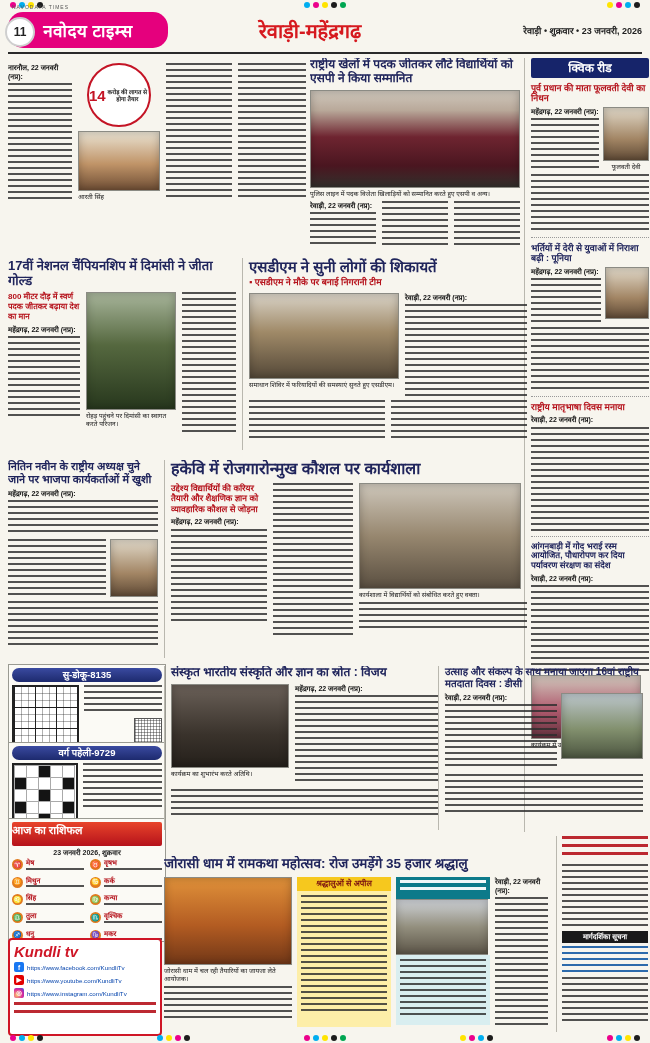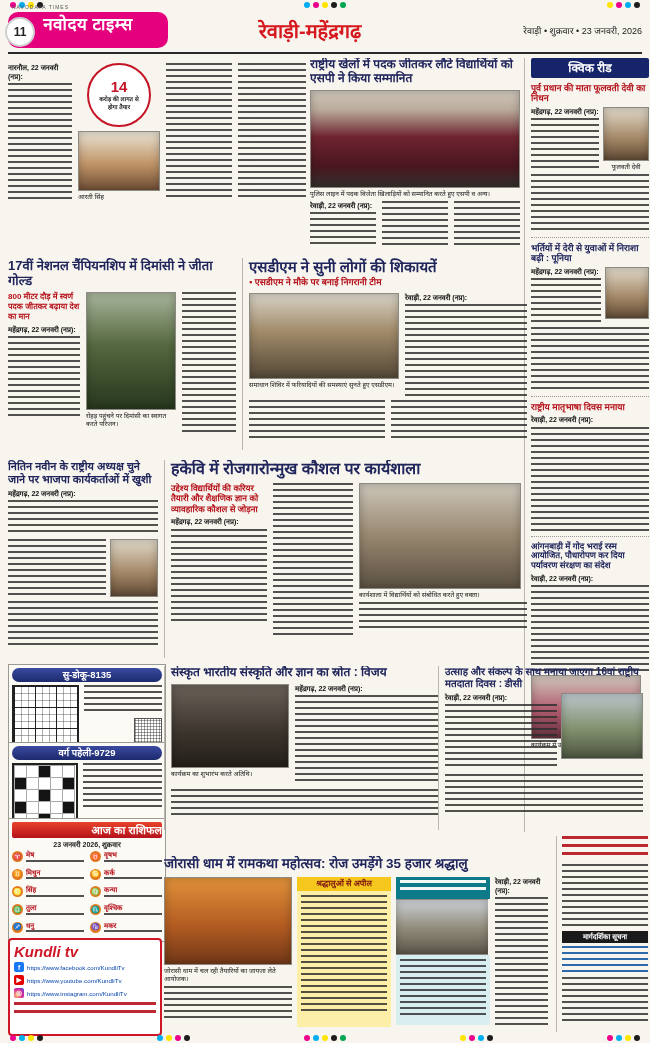--- a/index.html
+++ b/index.html
@@ -26,59 +26,59 @@
   .ph-office{background:linear-gradient(180deg,#d8d2c6 0%,#a08a68 45%,#544838 100%);}
   .ph-portrait{background:linear-gradient(180deg,#e9e2d2 0%,#c09468 55%,#6f4e35 100%);}
   .ph-workshop{background:linear-gradient(180deg,#cdc6ba 0%,#97876f 50%,#5a4f41 100%);}
   .ph-dark{background:linear-gradient(180deg,#6a6058 0%,#3a332c 60%,#241f1a 100%);}
   .ph-outdoor{background:linear-gradient(180deg,#bcc6cb 0%,#82906e 55%,#4c5540 100%);}
   .ph-tent{background:linear-gradient(180deg,#e0913a 0%,#b35c22 55%,#713717 100%);}
   .ph-crowd{background:linear-gradient(180deg,#cdd1d6 0%,#938f7e 50%,#5c5548 100%);}
   .ph-event{background:linear-gradient(180deg,#d0c6bb 0%,#b05a6e 55%,#61303c 100%);}
   .ph-face{background:linear-gradient(180deg,#e0d8c8 0%,#a28564 60%,#5f4a36 100%);}
   
-  .logo-box{position:relative;width:160px;height:36px;background:#e5007d;border-radius:10px;
-            display:flex;justify-content:center;}
+  .logo-box{position:relative;width:160px;height:36px;background:#e5007d;border-radius:15px;
+            display:flex;align-items:center;justify-content:center;}
   .logo-box .brand{color:#fff;font-weight:bold;font-size:17px;letter-spacing:.5px;}
   .pgnum{position:absolute;left:-3px;top:5px;width:26px;height:26px;border-radius:50%;background:#fff;
          border:2px solid #cfcfcf;display:flex;align-items:center;justify-content:center;
          font-weight:bold;font-size:12px;color:#222;}
   .edition{font-weight:bold;font-size:20px;color:#d6191f;text-align:center;}
-  .mastdate{font-size:9px;color:#222;text-align:right;font-weight:normal;}
+  .mastdate{font-size:9px;color:#222;text-align:right;font-weight:bold;}
   
   .dots{display:flex;gap:3px;}
   .dots i{width:6px;height:6px;border-radius:50%;display:block;}
   .dc{background:#00aef0}.dm{background:#ec008c}.dy{background:#ffe400}.dk{background:#1c1c1c}.dg{background:#00a651}
   
   .qr-head{background:#16246a;color:#fff;font-weight:bold;font-size:12px;text-align:center;
            height:20px;line-height:20px;border-radius:2px;}
   .qr-div{border-top:1px dotted #999;margin:5px 0;}
   
   .badge-circle{width:60px;height:60px;border-radius:50%;border:2px solid #c41425;background:#fff;
-    display:flex;flex-direction:column;align-items:center;justify-content:center;text-align:center;margin:0 auto;}
+    display:flex;flex-direction:row;align-items:center;justify-content:center;text-align:center;margin:0 auto;}
   .badge-num{color:#c41425;font-size:15px;font-weight:bold;line-height:1;}
   .badge-txt{font-size:6px;font-weight:bold;color:#222;width:48px;line-height:1.25;margin-top:2px;}
   
   .pz{border:1px solid #9a9a92;padding:3px;background:#fbfaf5;}
   .pz-head{background:linear-gradient(180deg,#3a4aa0,#1d2a6e);color:#fff;font-weight:bold;font-size:9.5px;
            height:14px;line-height:14px;text-align:center;border-radius:7px;}
   .sudgrid{width:63px;height:63px;border:2px solid #222;background-color:#fff;
     background-image:repeating-linear-gradient(90deg,rgba(30,30,30,.35) 0 1px,transparent 1px 7px),
                      repeating-linear-gradient(0deg,rgba(30,30,30,.35) 0 1px,transparent 1px 7px),
                      repeating-linear-gradient(90deg,#222 0 1px,transparent 1px 21px),
                      repeating-linear-gradient(0deg,#222 0 1px,transparent 1px 21px);}
   .minigrid{width:26px;height:26px;border:1px solid #555;background-color:#fff;
     background-image:repeating-linear-gradient(90deg,rgba(30,30,30,.4) 0 1px,transparent 1px 3px),
                      repeating-linear-gradient(0deg,rgba(30,30,30,.4) 0 1px,transparent 1px 3px);}
   .cw{display:grid;grid-template-columns:repeat(5,12px);grid-auto-rows:12px;border:2px solid #222;width:62px;background:#fff;}
   .cw i{border:1px solid #aaa;background:#fff;margin:-0.5px;}
   .cw i.b{background:#141414;}
   
   .rash-head{background:linear-gradient(180deg,#e8442a,#b5121b);color:#fff;font-weight:bold;font-size:11px;
-             text-align:right;height:16px;line-height:16px;border-radius:2px;}
+             text-align:left;height:24px;line-height:16px;border-radius:2px;}
   .rash-date{font-size:7px;font-weight:bold;text-align:center;color:#222;margin:2px 0;}
   .zgrid{display:grid;grid-template-columns:1fr 1fr;column-gap:6px;row-gap:3px;}
   .zi{display:flex;gap:3px;align-items:flex-start;}
   .zic{width:11px;height:11px;border-radius:50%;background:#e07b1f;color:#fff;font-size:7px;
        display:flex;align-items:center;justify-content:center;flex:none;}
   .zn{font-size:7px;font-weight:bold;color:#b5121b;line-height:1.1;display:block;}
   
   .ad{border:2px solid #cf1626;border-radius:4px;background:#fff;padding:4px;}
   .ad-brand{color:#cf1626;font-weight:bold;font-style:italic;font-size:15px;line-height:1;}
   .soc{display:flex;align-items:center;gap:3px;margin-top:3px;}

